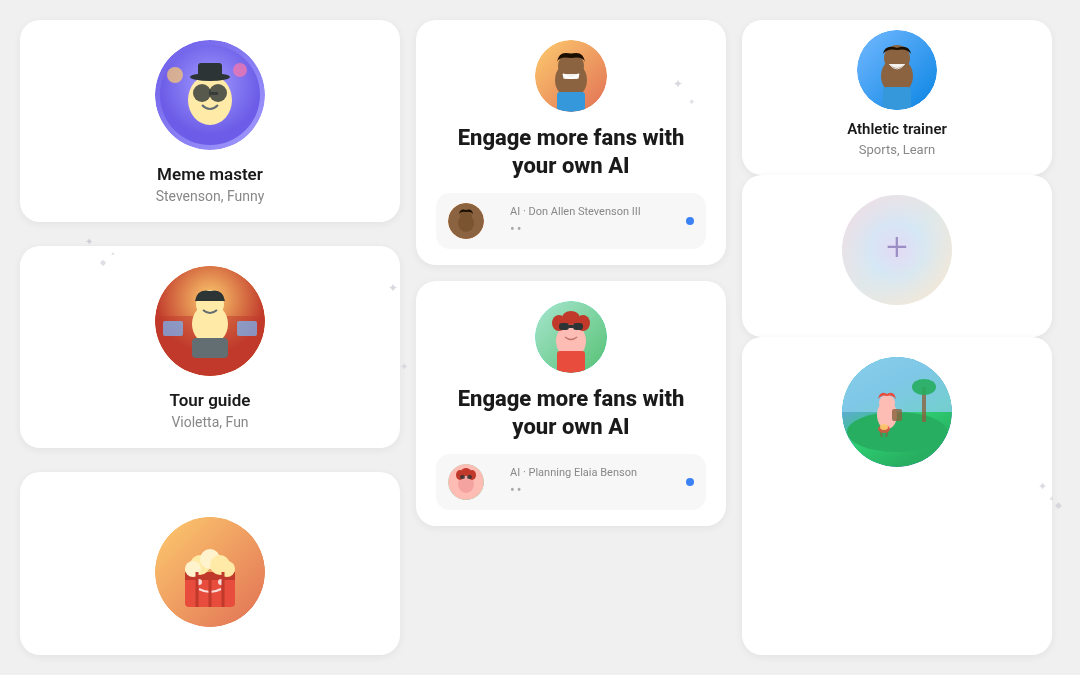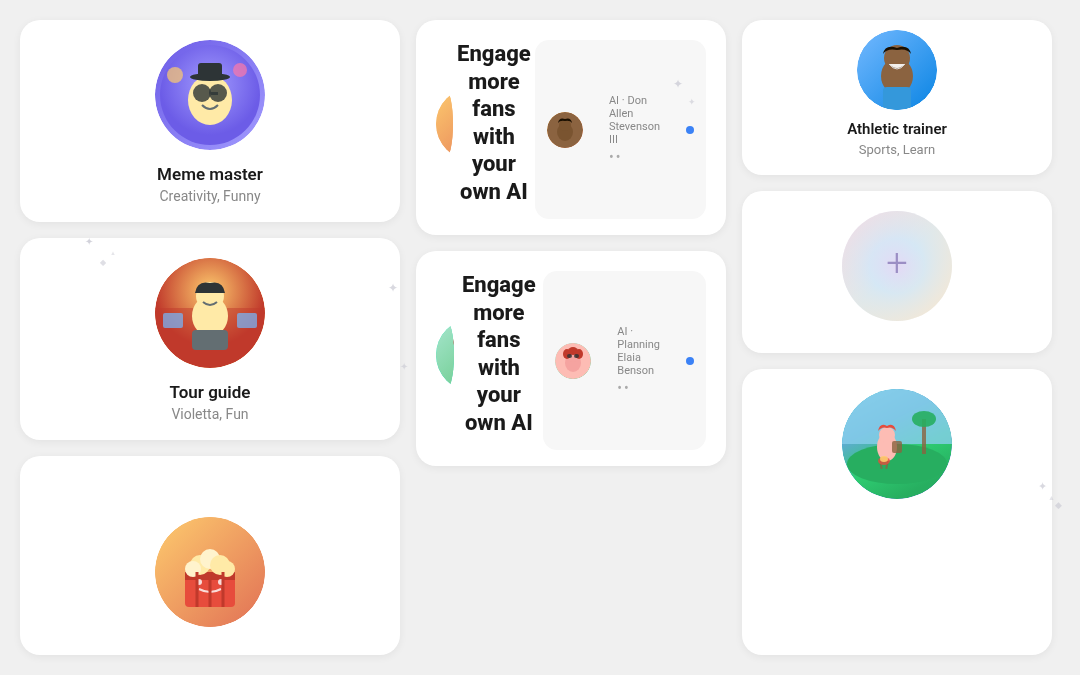--- a/index.html
+++ b/index.html
@@ -17,35 +17,34 @@
       grid-template-columns: 380px 310px 310px;
       gap: 16px;
       padding: 20px;
       height: 100%;
     }
 
     
     .col1 {
       display: flex;
       flex-direction: column;
+      gap: 24px;
+    }
+
+    
+    .col2 {
+      display: flex;
+      flex-direction: column;
       gap: 16px;
     }
 
     
-    .col2 {
-      display: flex;
-      flex-direction: column;
-      gap: 16px;
-    }
-
-    
     .col3 {
       display: flex;
       flex-direction: column;
-      gap: 16px;
     }
 
     
     .card {
       background: #fff;
       border-radius: 20px;
       overflow: hidden;
       display: flex;
       flex-direction: column;
       align-items: center;
@@ -77,21 +76,21 @@
     }
 
     
     .promo-card {
       background: #fff;
       border-radius: 20px;
       overflow: hidden;
       box-shadow: 0 2px 8px rgba(0,0,0,0.06);
       padding: 20px 20px 16px;
       display: flex;
-      flex-direction: row;
+      flex-direction: column;
     }
 
     .promo-avatar {
       width: 72px;
       height: 72px;
       border-radius: 50%;
       overflow: hidden;
       margin-bottom: 12px;
       align-self: center;
     }
@@ -267,21 +266,21 @@
 
             <ellipse cx="50" cy="32" rx="20" ry="4" fill="#2d3436"></ellipse>
             <rect x="38" y="18" width="24" height="16" rx="3" fill="#2d3436"></rect>
 
             <circle cx="15" cy="30" r="8" fill="#fdcb6e" opacity="0.7"></circle>
             <circle cx="80" cy="25" r="7" fill="#fd79a8" opacity="0.7"></circle>
           </svg>
         </div>
       </div>
       <div class="card-title">Meme master</div>
-      <div class="card-subtitle">Creativity, Funny</div>
+      <div class="card-subtitle">Stevenson, Funny</div>
     </div>
 
     <div class="card">
       <div class="card-avatar">
         <div style="width:100%;height:100%;background:linear-gradient(135deg,#e17055,#fdcb6e);display:flex;align-items:center;justify-content:center;border-radius:50%;overflow:hidden;">
           <svg width="110" height="110" viewBox="0 0 110 110">
             <circle cx="55" cy="55" r="55" fill="url(#tourGrad)"></circle>
             <defs>
               <radialGradient id="tourGrad" cx="50%" cy="30%">
                 <stop offset="0%" stop-color="#fdcb6e"></stop>

